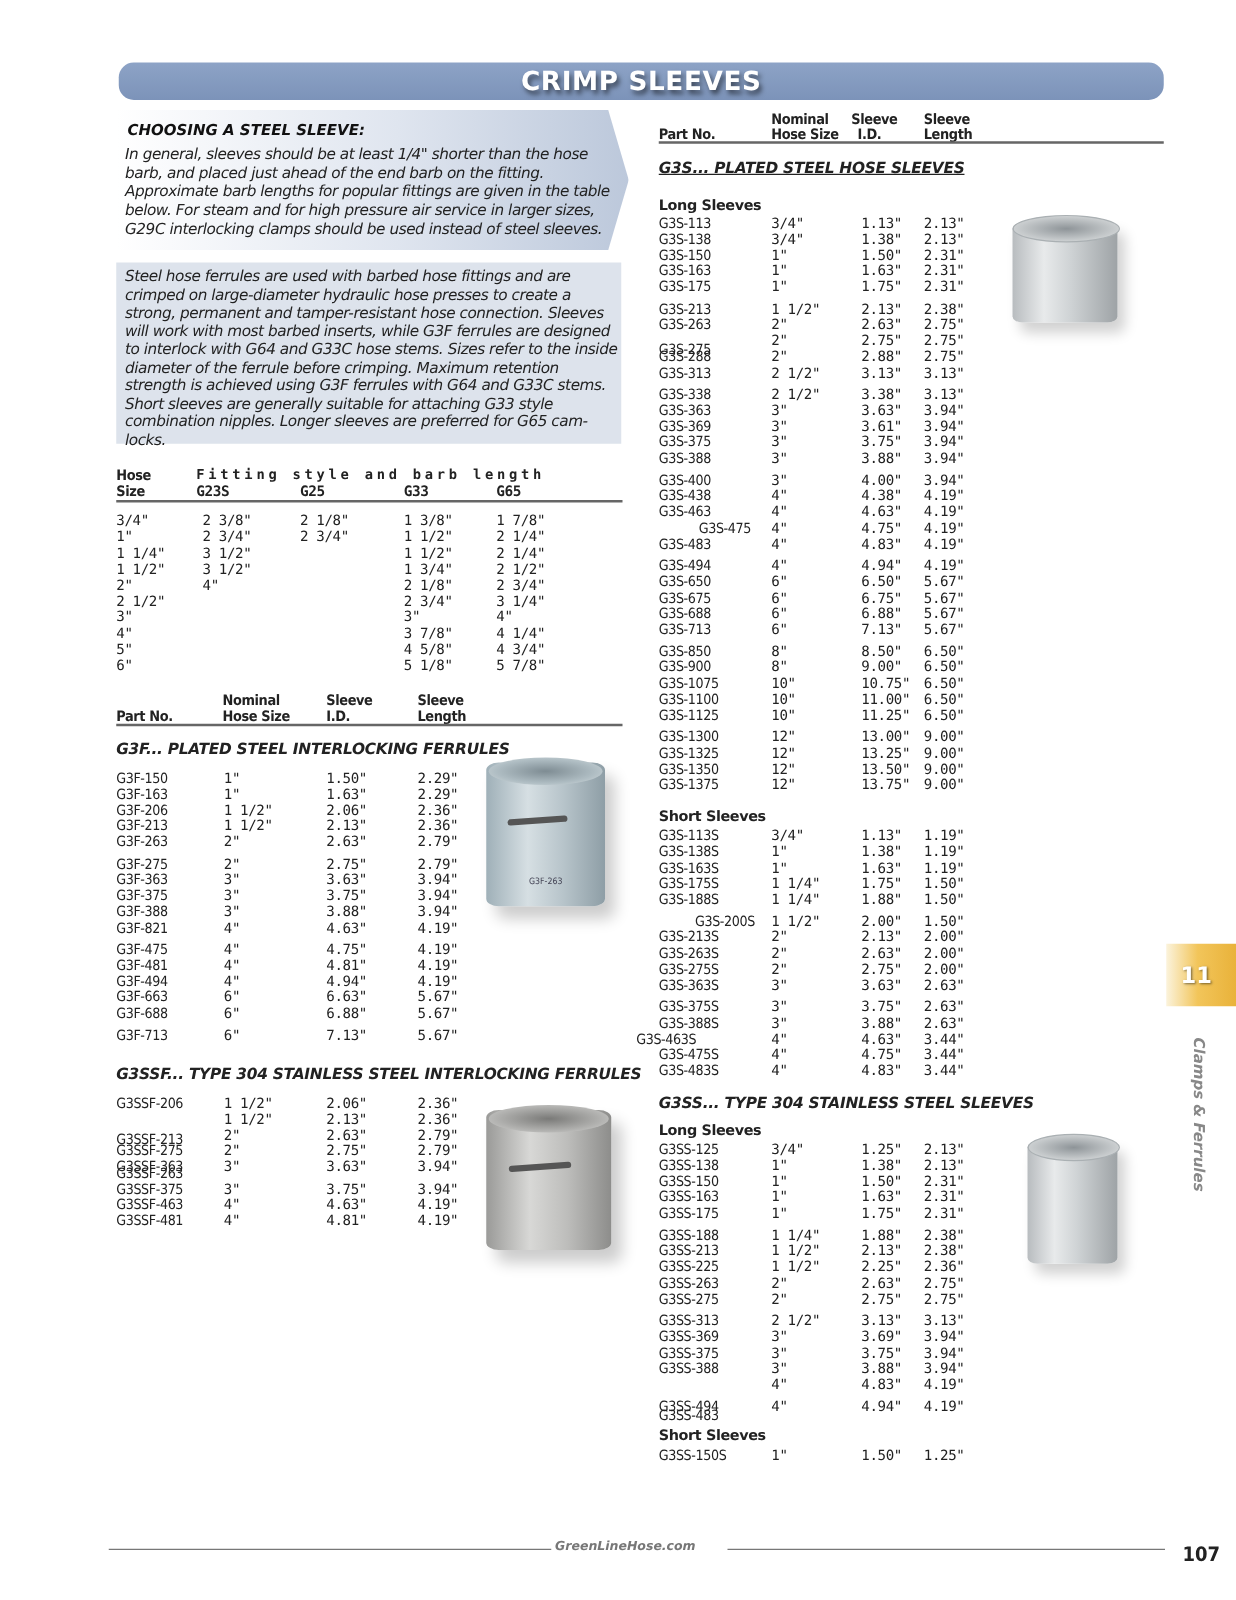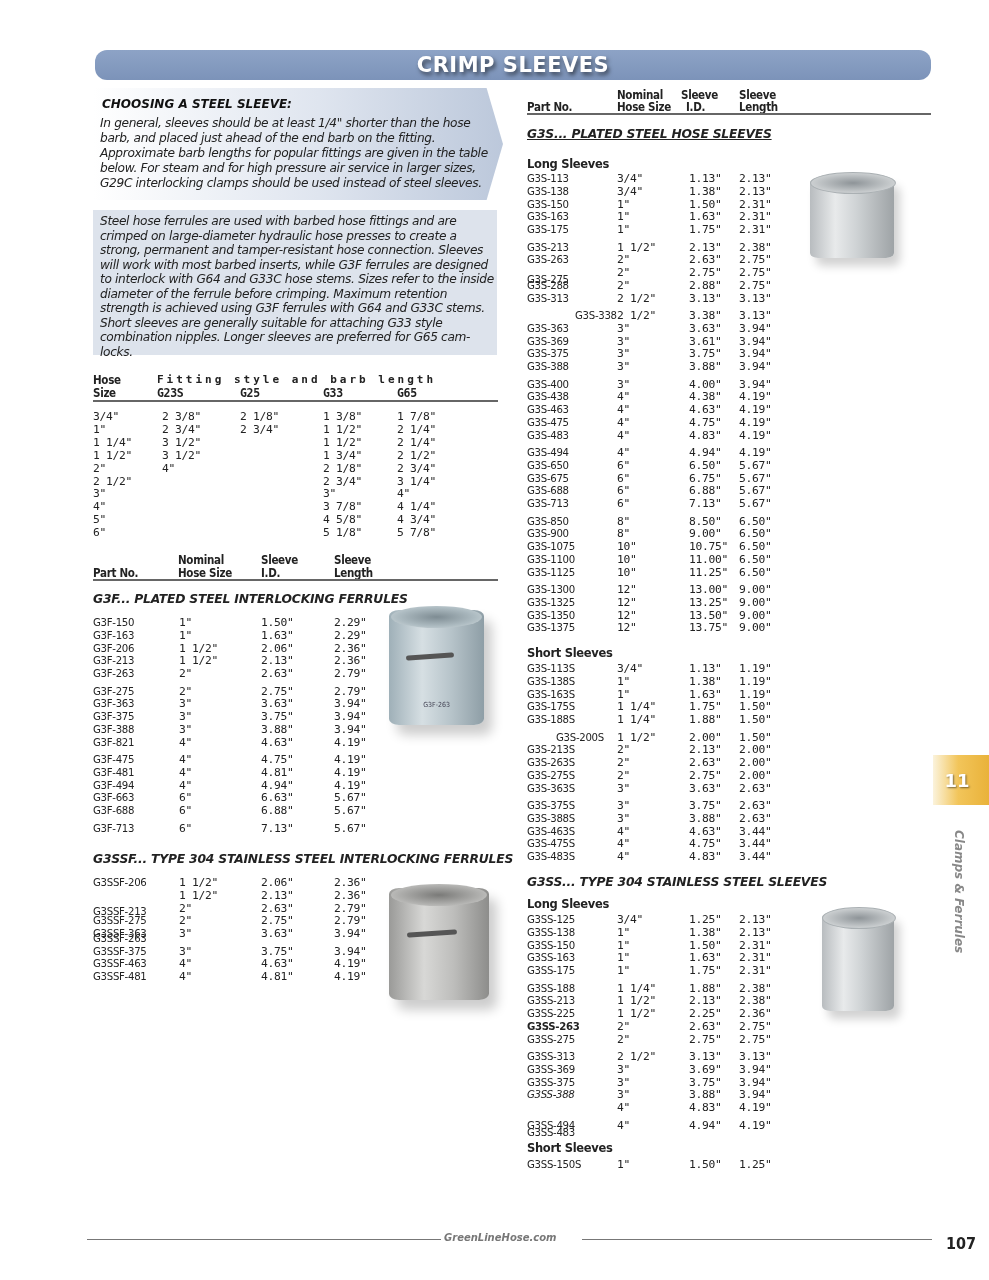--- a/index.html
+++ b/index.html
@@ -353,21 +353,21 @@
     <div class="cell mono" style="left: 689px; top: 267.1px;">2.75"</div>
     <div class="cell mono" style="left: 739px; top: 267.1px;">2.75"</div>
     <div class="cell" style="left: 527px; top: 279.9px;">G3S-288</div>
     <div class="cell mono" style="left: 617px; top: 279.9px;">2"</div>
     <div class="cell mono" style="left: 689px; top: 279.9px;">2.88"</div>
     <div class="cell mono" style="left: 739px; top: 279.9px;">2.75"</div>
     <div class="cell" style="left: 527px; top: 292.7px;">G3S-313</div>
     <div class="cell mono" style="left: 617px; top: 292.7px;">2 1/2"</div>
     <div class="cell mono" style="left: 689px; top: 292.7px;">3.13"</div>
     <div class="cell mono" style="left: 739px; top: 292.7px;">3.13"</div>
-    <div class="cell" style="left: 527px; top: 310px; margin-left: 48px;">G3S-338</div>
+    <div class="cell" style="left: 527px; top: 310px;">G3S-338</div>
     <div class="cell mono" style="left: 617px; top: 310px;">2 1/2"</div>
     <div class="cell mono" style="left: 689px; top: 310px;">3.38"</div>
     <div class="cell mono" style="left: 739px; top: 310px;">3.13"</div>
     <div class="cell" style="left: 527px; top: 322.8px;">G3S-363</div>
     <div class="cell mono" style="left: 617px; top: 322.8px;">3"</div>
     <div class="cell mono" style="left: 689px; top: 322.8px;">3.63"</div>
     <div class="cell mono" style="left: 739px; top: 322.8px;">3.94"</div>
     <div class="cell" style="left: 527px; top: 335.6px;">G3S-369</div>
     <div class="cell mono" style="left: 617px; top: 335.6px;">3"</div>
     <div class="cell mono" style="left: 689px; top: 335.6px;">3.61"</div>
@@ -385,21 +385,21 @@
     <div class="cell mono" style="left: 689px; top: 378.5px;">4.00"</div>
     <div class="cell mono" style="left: 739px; top: 378.5px;">3.94"</div>
     <div class="cell" style="left: 527px; top: 391.3px;">G3S-438</div>
     <div class="cell mono" style="left: 617px; top: 391.3px;">4"</div>
     <div class="cell mono" style="left: 689px; top: 391.3px;">4.38"</div>
     <div class="cell mono" style="left: 739px; top: 391.3px;">4.19"</div>
     <div class="cell" style="left: 527px; top: 404.1px;">G3S-463</div>
     <div class="cell mono" style="left: 617px; top: 404.1px;">4"</div>
     <div class="cell mono" style="left: 689px; top: 404.1px;">4.63"</div>
     <div class="cell mono" style="left: 739px; top: 404.1px;">4.19"</div>
-    <div class="cell" style="left: 527px; top: 416.9px;">G3S-475</div>
+    <div class="cell" style="left: 559px; top: 416.9px;">G3S-475</div>
     <div class="cell mono" style="left: 617px; top: 416.9px;">4"</div>
     <div class="cell mono" style="left: 689px; top: 416.9px;">4.75"</div>
     <div class="cell mono" style="left: 739px; top: 416.9px;">4.19"</div>
     <div class="cell" style="left: 527px; top: 429.7px;">G3S-483</div>
     <div class="cell mono" style="left: 617px; top: 429.7px;">4"</div>
     <div class="cell mono" style="left: 689px; top: 429.7px;">4.83"</div>
     <div class="cell mono" style="left: 739px; top: 429.7px;">4.19"</div>
     <div class="cell" style="left: 527px; top: 447px;">G3S-494</div>
     <div class="cell mono" style="left: 617px; top: 447px;">4"</div>
     <div class="cell mono" style="left: 689px; top: 447px;">4.94"</div>
@@ -500,21 +500,21 @@
     <div class="cell mono" style="left: 689px; top: 782.7px;">3.63"</div>
     <div class="cell mono" style="left: 739px; top: 782.7px;">2.63"</div>
     <div class="cell" style="left: 527px; top: 800px;">G3S-375S</div>
     <div class="cell mono" style="left: 617px; top: 800px;">3"</div>
     <div class="cell mono" style="left: 689px; top: 800px;">3.75"</div>
     <div class="cell mono" style="left: 739px; top: 800px;">2.63"</div>
     <div class="cell" style="left: 527px; top: 812.8px;">G3S-388S</div>
     <div class="cell mono" style="left: 617px; top: 812.8px;">3"</div>
     <div class="cell mono" style="left: 689px; top: 812.8px;">3.88"</div>
     <div class="cell mono" style="left: 739px; top: 812.8px;">2.63"</div>
-    <div class="cell" style="left: 527px; top: 825.6px;">G3S-463S</div>
+    <div class="cell" style="left: 509px; top: 825.6px;">G3S-463S</div>
     <div class="cell mono" style="left: 617px; top: 825.6px;">4"</div>
     <div class="cell mono" style="left: 689px; top: 825.6px;">4.63"</div>
     <div class="cell mono" style="left: 739px; top: 825.6px;">3.44"</div>
     <div class="cell" style="left: 527px; top: 838.4px;">G3S-475S</div>
     <div class="cell mono" style="left: 617px; top: 838.4px;">4"</div>
     <div class="cell mono" style="left: 689px; top: 838.4px;">4.75"</div>
     <div class="cell mono" style="left: 739px; top: 838.4px;">3.44"</div>
     <div class="cell" style="left: 527px; top: 851.2px;">G3S-483S</div>
     <div class="cell mono" style="left: 617px; top: 851.2px;">4"</div>
     <div class="cell mono" style="left: 689px; top: 851.2px;">4.83"</div>
@@ -552,41 +552,41 @@
     <div class="cell mono" style="left: 689px; top: 982.5px;">1.88"</div>
     <div class="cell mono" style="left: 739px; top: 982.5px;">2.38"</div>
     <div class="cell" style="left: 527px; top: 995.3px;">G3SS-213</div>
     <div class="cell mono" style="left: 617px; top: 995.3px;">1 1/2"</div>
     <div class="cell mono" style="left: 689px; top: 995.3px;">2.13"</div>
     <div class="cell mono" style="left: 739px; top: 995.3px;">2.38"</div>
     <div class="cell" style="left: 527px; top: 1008.1px;">G3SS-225</div>
     <div class="cell mono" style="left: 617px; top: 1008.1px;">1 1/2"</div>
     <div class="cell mono" style="left: 689px; top: 1008.1px;">2.25"</div>
     <div class="cell mono" style="left: 739px; top: 1008.1px;">2.36"</div>
-    <div class="cell" style="left: 527px; top: 1020.9px; font-weight: bold;">G3SS-263</div>
+    <div class="cell" style="left: 527px; top: 1020.9px;">G3SS-263</div>
     <div class="cell mono" style="left: 617px; top: 1020.9px;">2"</div>
     <div class="cell mono" style="left: 689px; top: 1020.9px;">2.63"</div>
     <div class="cell mono" style="left: 739px; top: 1020.9px;">2.75"</div>
     <div class="cell" style="left: 527px; top: 1033.7px;">G3SS-275</div>
     <div class="cell mono" style="left: 617px; top: 1033.7px;">2"</div>
     <div class="cell mono" style="left: 689px; top: 1033.7px;">2.75"</div>
     <div class="cell mono" style="left: 739px; top: 1033.7px;">2.75"</div>
     <div class="cell" style="left: 527px; top: 1051px;">G3SS-313</div>
     <div class="cell mono" style="left: 617px; top: 1051px;">2 1/2"</div>
     <div class="cell mono" style="left: 689px; top: 1051px;">3.13"</div>
     <div class="cell mono" style="left: 739px; top: 1051px;">3.13"</div>
     <div class="cell" style="left: 527px; top: 1063.8px;">G3SS-369</div>
     <div class="cell mono" style="left: 617px; top: 1063.8px;">3"</div>
     <div class="cell mono" style="left: 689px; top: 1063.8px;">3.69"</div>
     <div class="cell mono" style="left: 739px; top: 1063.8px;">3.94"</div>
     <div class="cell" style="left: 527px; top: 1076.6px;">G3SS-375</div>
     <div class="cell mono" style="left: 617px; top: 1076.6px;">3"</div>
     <div class="cell mono" style="left: 689px; top: 1076.6px;">3.75"</div>
     <div class="cell mono" style="left: 739px; top: 1076.6px;">3.94"</div>
-    <div class="cell" style="left: 527px; top: 1089.4px; font-style: italic;">G3SS-388</div>
+    <div class="cell" style="left: 527px; top: 1089.4px;">G3SS-388</div>
     <div class="cell mono" style="left: 617px; top: 1089.4px;">3"</div>
     <div class="cell mono" style="left: 689px; top: 1089.4px;">3.88"</div>
     <div class="cell mono" style="left: 739px; top: 1089.4px;">3.94"</div>
     <div class="cell" style="left: 527px; top: 1127px;">G3SS-483</div>
     <div class="cell mono" style="left: 617px; top: 1102.2px;">4"</div>
     <div class="cell mono" style="left: 689px; top: 1102.2px;">4.83"</div>
     <div class="cell mono" style="left: 739px; top: 1102.2px;">4.19"</div>
     <div class="cell" style="left: 527px; top: 1119.5px;">G3SS-494</div>
     <div class="cell mono" style="left: 617px; top: 1119.5px;">4"</div>
     <div class="cell mono" style="left: 689px; top: 1119.5px;">4.94"</div>

